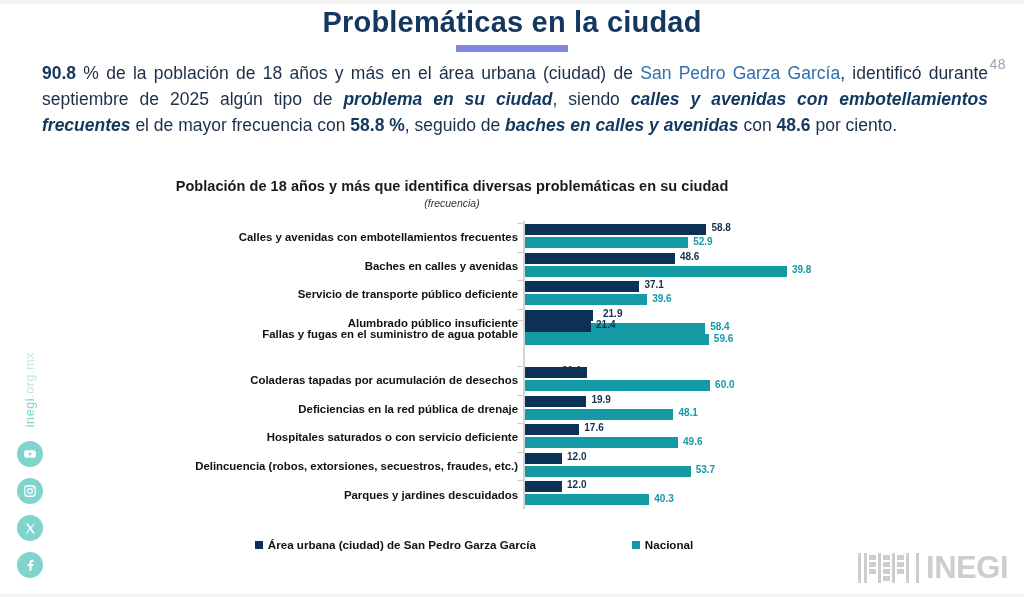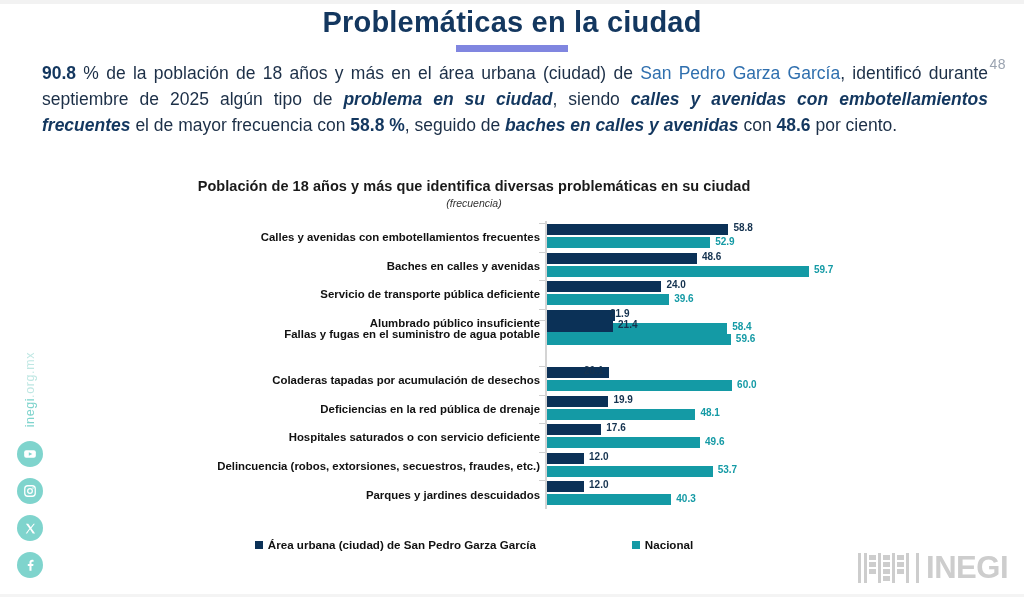--- a/index.html
+++ b/index.html
@@ -68,21 +68,21 @@
   .soc {
     width: 26px; height: 26px; border-radius: 50%;
     background: #7fd4cd;
     display: flex; align-items: center; justify-content: center;
     margin-bottom: 11px;
   }
   .soc svg { display: block; }
 
   
   .chart {
-    position: absolute; left: 0; top: 178px; width: 904px; margin-left: 22px;
+    position: absolute; left: 0; top: 178px; width: 904px;
   }
   .chart-title {
     text-align: center; font-size: 14.5px; font-weight: bold;
     color: #1a1a1a; letter-spacing: .05px;
   }
   .chart-sub {
     text-align: center; font-size: 10.5px; font-style: italic;
     color: #333; margin-top: 3px;
   }
 
@@ -208,35 +208,35 @@
           <div class="val local" style="left: 711.398px;">58.8</div>
           <div class="bar nat" style="width: 163.196px;"></div>
           <div class="val nat" style="left: 693.197px;">52.9</div>
         </div>
         <div class="rowgroup" style="top: 30.6px;">
           <div class="cat-label">Baches en calles y avenidas</div>
           <div class="tick" style="top: 0px;"></div>
           <div class="bar local" style="width: 149.931px;"></div>
           <div class="val local" style="left: 679.931px;">48.6</div>
           <div class="bar nat" style="width: 261.916px;"></div>
-          <div class="val nat" style="left: 791.917px;">59.7</div>
+          <div class="val nat" style="left: 791.917px;">39.8</div>
         </div>
         <div class="rowgroup" style="top: 59.2px;">
-          <div class="cat-label">Servicio de transporte pública deficiente</div>
+          <div class="cat-label">Servicio de transporte público deficiente</div>
           <div class="tick" style="top: 0px;"></div>
           <div class="bar local" style="width: 114.454px;"></div>
-          <div class="val local" style="left: 644.453px;">24.0</div>
+          <div class="val local" style="left: 644.453px;">37.1</div>
           <div class="bar nat" style="width: 122.166px;"></div>
           <div class="val nat" style="left: 652.166px;">39.6</div>
         </div>
         <div class="rowgroup" style="top: 87.8px;">
           <div class="cat-label">Alumbrado público insuficiente</div>
           <div class="tick" style="top: 0px;"></div>
           <div class="bar local" style="width: 67.5615px;"></div>
-          <div class="val local" style="left: 588px; text-align: center;">21.9</div>
+          <div class="val local" style="left: 603px; text-align: center;">21.9</div>
           <div class="bar nat" style="width: 180.164px;"></div>
           <div class="val nat" style="left: 710.164px;">58.4</div>
         </div>
         <div class="rowgroup" style="top: 99px;">
           <div class="cat-label">Fallas y fugas en el suministro de agua potable</div>
           <div class="tick" style="top: 0px;"></div>
           <div class="bar local" style="width: 66.019px;"></div>
           <div class="val local" style="left: 596.019px;">21.4</div>
           <div class="bar nat" style="width: 183.866px;"></div>
           <div class="val nat" style="left: 713.866px;">59.6</div>

